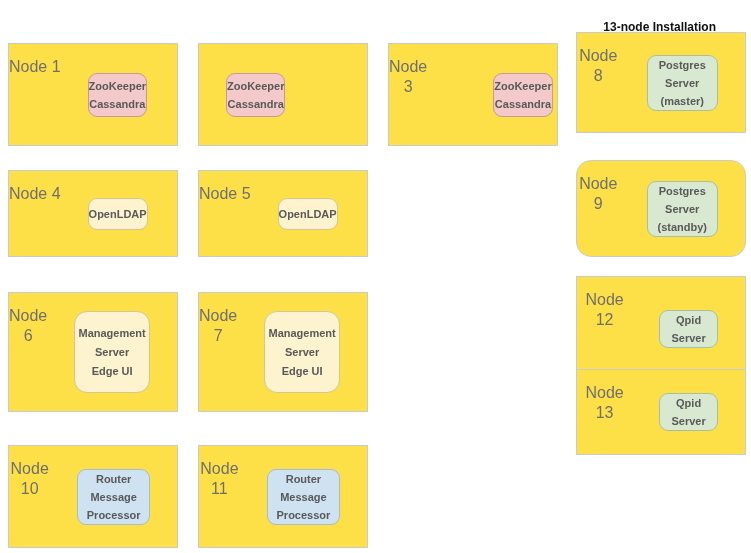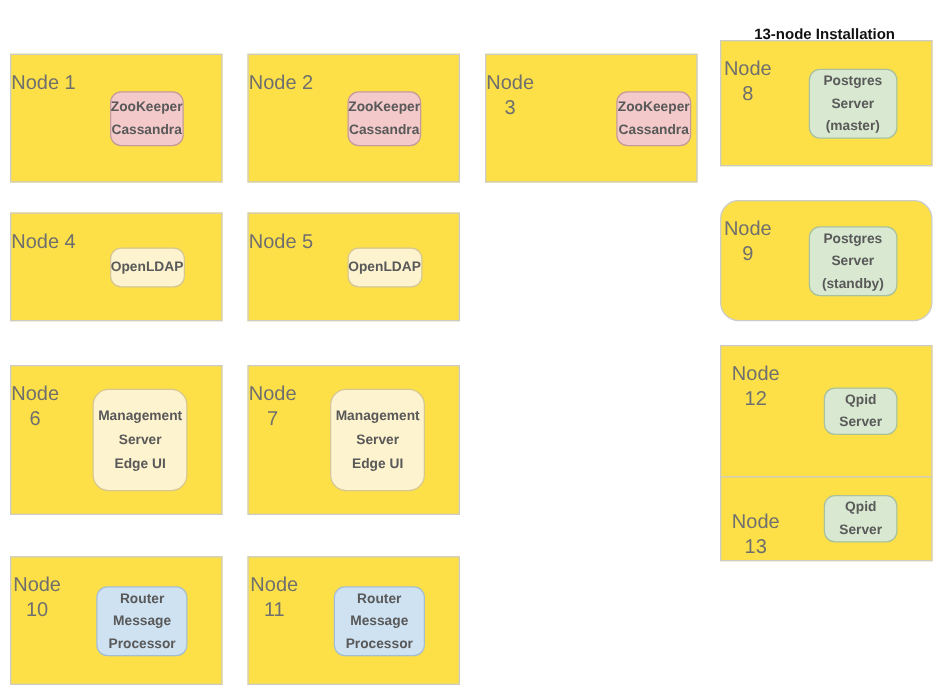--- a/index.html
+++ b/index.html
@@ -62,42 +62,41 @@
   .c4 { left: 576px; }
   
   .r1 { top: 43px;  height: 103px; }
   .r2 { top: 170px; height: 87px; }
   .r3 { top: 292px; height: 120px; }
   .r4 { top: 445px; height: 103px; }
   
   .c4.r1 { top: 32px;  height: 101px; }
   .c4.r2 { top: 160px; height: 97px; border-radius: 15px; }
   .c4.r3 { top: 276px; height: 106px; }
-  .c4.r4 { top: 381px; height: 68px; align-items: flex-end; }
+  .c4.r4 { top: 369px; height: 86px; }
   
   .sv-m { min-height: 44px; }
   .sv-s { min-height: 32px; }
   .sv-r { min-height: 41px; }
   .sv-l { min-height: 82px; border-radius: 13px; line-height: 19px; }
 </style>
 </head>
 <body>
 
 <div class="canvas">
   <h1 class="title">13-node Installation</h1>
   <div id="diagram">
       <div class="node c1 r1">
         <div class="node-title">Node 1</div>
         <div class="service sv-m" style="background-color: rgb(243, 201, 201); border-color: rgb(197, 154, 154);">
           <div>ZooKeeper</div>
           <div>Cassandra</div>
         </div>
       </div>
       <div class="node c2 r1">
-        <div class="node-title">Node 2</div>
         <div class="service sv-m" style="background-color: rgb(243, 201, 201); border-color: rgb(197, 154, 154);">
           <div>ZooKeeper</div>
           <div>Cassandra</div>
         </div>
       </div>
       <div class="node c3 r1">
         <div class="node-title">Node 3</div>
         <div class="service sv-m" style="background-color: rgb(243, 201, 201); border-color: rgb(197, 154, 154);">
           <div>ZooKeeper</div>
           <div>Cassandra</div>

